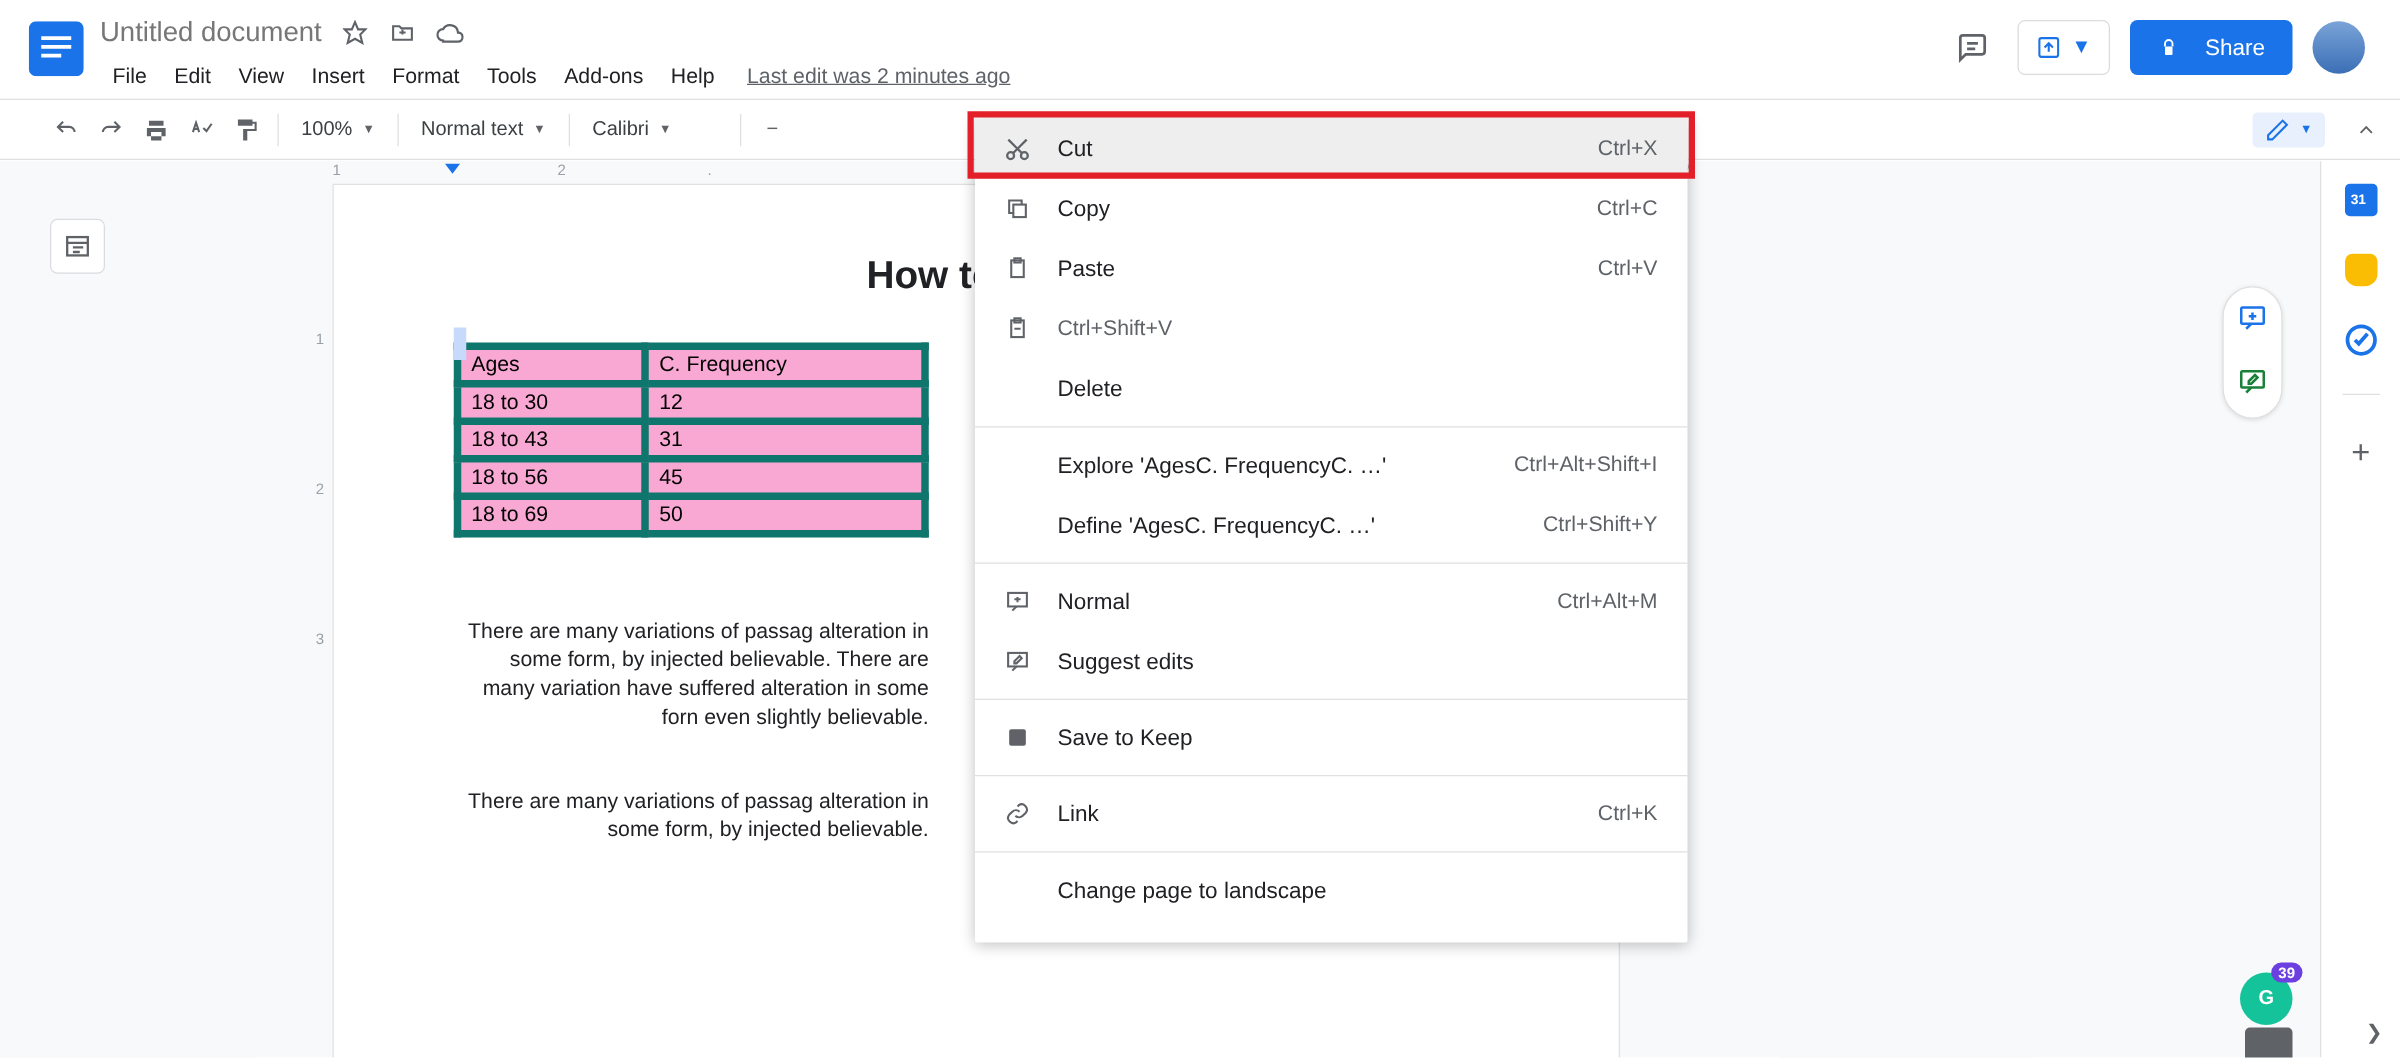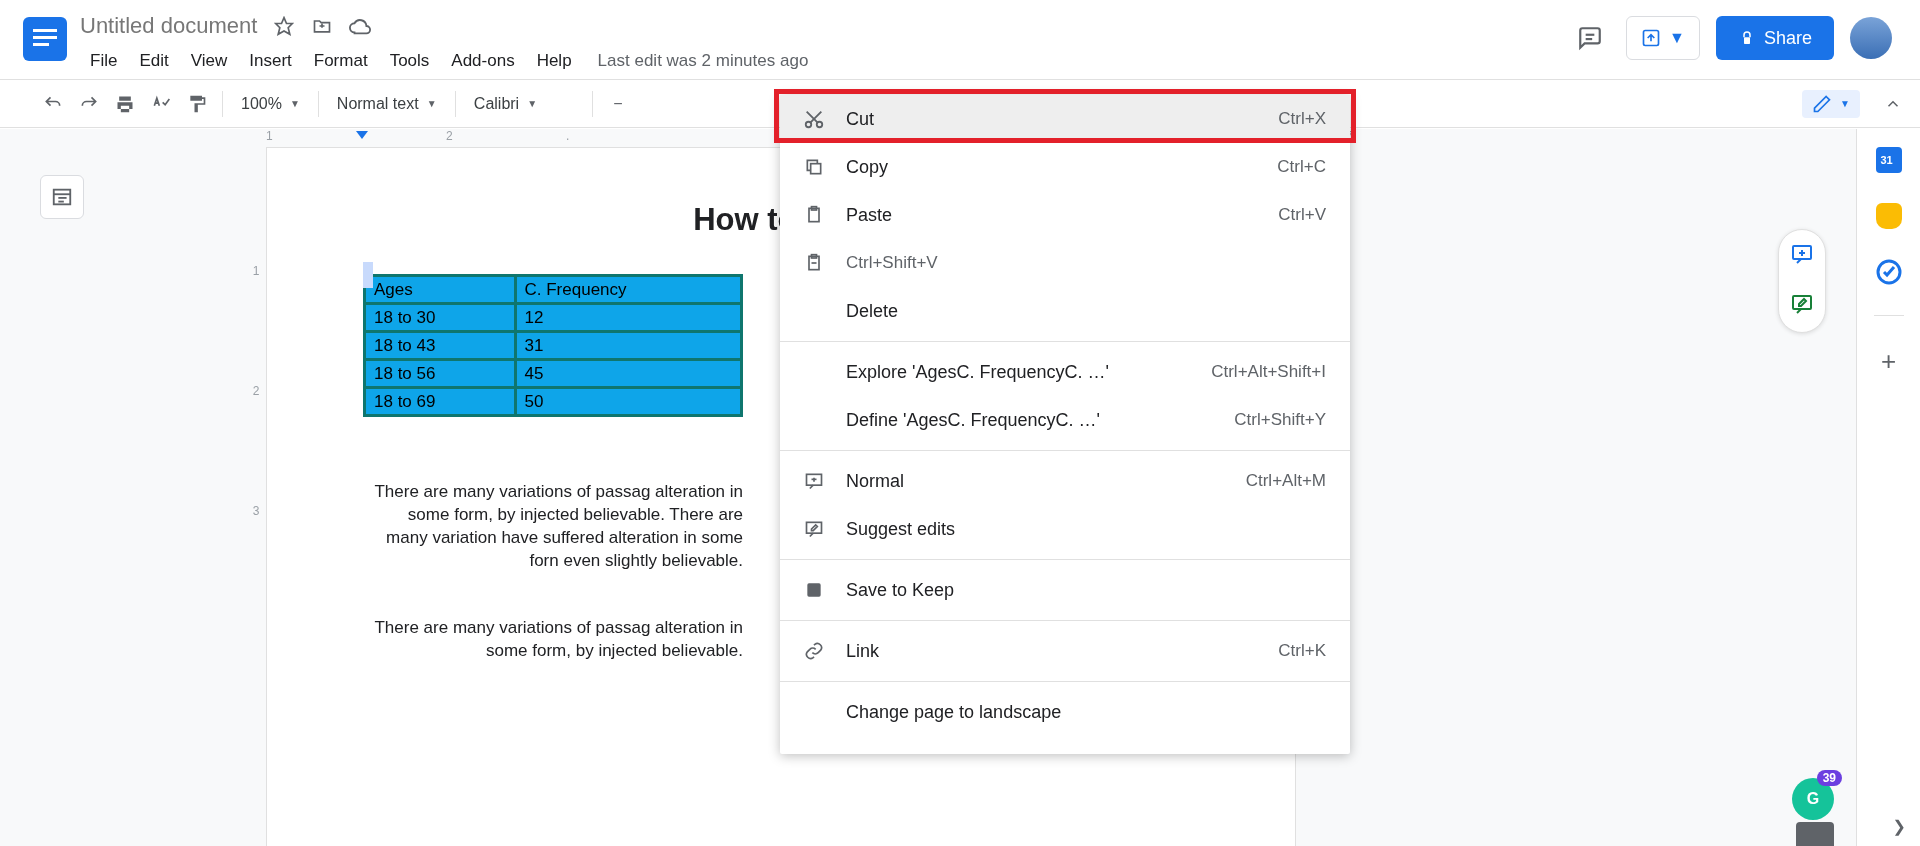--- a/index.html
+++ b/index.html
@@ -8,25 +8,25 @@
 
 .titlebar { height:80px; display:flex; align-items:flex-start; padding:8px 0 0 0; border-bottom:1px solid #e0e0e0; }
 .docs-logo { width:54px; height:54px; margin:4px 8px 0 18px; display:flex; align-items:center; justify-content:center; }
 .docs-logo svg { width:44px; height:44px; }
 .title-col { flex:1; display:flex; flex-direction:column; }
 .title-row { display:flex; align-items:center; gap:16px; height:36px; }
 .doc-title { font-size:22px; color:#777; }
 .title-icon { color:#5f6368; width:22px; height:22px; display:flex; align-items:center; justify-content:center; }
 .menubar { display:flex; gap:2px; height:34px; align-items:center; }
 .menu-item { padding:4px 10px; font-size:17px; color:#202124; border-radius:4px; cursor:pointer; }
-.last-edit { margin-left:14px; font-size:17px; color:#5f6368; }
+.last-edit { margin-left:14px; font-size:17px; color:#5f6368; text-decoration:underline; }
 .titlebar-right { display:flex; align-items:center; gap:16px; padding-right:28px; margin-top:8px; }
 .comments-hist { width:40px; height:40px; display:flex; align-items:center; justify-content:center; color:#5f6368; }
 .present-btn { border:1px solid #dadce0; border-radius:6px; height:44px; padding:0 14px; display:flex; align-items:center; gap:8px; color:#1a73e8; }
-.share-btn { background:#1a73e8; color:#fff; border-radius:6px; height:44px; padding:0 22px; display:flex; align-items:center; gap:8px; font-size:18px; font-weight:500; }
+.share-btn { background:#1a73e8; color:#fff; border-radius:6px; height:44px; padding:0 22px; display:flex; align-items:center; gap:20px; font-size:18px; font-weight:500; }
 .avatar { width:42px; height:42px; border-radius:50%; background:linear-gradient(#7aa3d8,#3b6fb5); }
 
 
 .toolbar { height:48px; border-bottom:1px solid #e0e0e0; display:flex; align-items:center; padding:0 10px 0 36px; gap:2px; color:#5f6368; }
 .tbtn { width:34px; height:34px; display:flex; align-items:center; justify-content:center; border-radius:4px; }
 .tsep { width:1px; height:26px; background:#e0e0e0; margin:0 6px; }
 .tsel { padding:0 10px; height:34px; display:flex; align-items:center; gap:8px; font-size:16px; color:#3c4043; }
 .tsel .caret { font-size:10px; color:#5f6368; }
 .tsel.wide { min-width:120px; }
 .edit-mode { margin-left:auto; background:#e8f0fe; border-radius:4px; padding:4px 10px; display:flex; align-items:center; gap:8px; color:#1a73e8; }
@@ -37,21 +37,21 @@
 .left-gutter { width:84px; position:relative; }
 .outline-btn { position:absolute; top:46px; left:40px; width:44px; height:44px; border:1px solid #dadce0; border-radius:6px; display:flex; align-items:center; justify-content:center; background:#fff; color:#5f6368; }
 .vruler { position:absolute; left:246px; top:15px; bottom:0; width:20px; font-size:12px; color:#9aa0a6; }
 .vruler div { position:absolute; width:20px; text-align:center; }
 .hruler { position:absolute; top:0; left:266px; height:18px; right:0; font-size:12px; color:#9aa0a6; }
 .hruler span { position:absolute; top:0; }
 .hruler .indent { position:absolute; top:2px; width:0; height:0; border-left:6px solid transparent; border-right:6px solid transparent; border-top:8px solid #1a73e8; }
 .canvas { position:absolute; left:266px; top:18px; width:1030px; background:#fff; border:1px solid #e0e0e0; bottom:-200px; padding:54px 96px 0 96px; }
 .doc-h1 { font-size:31px; color:#202124; text-align:center; margin-bottom:36px; }
 .tbl { border-collapse:collapse; width:380px; }
-.tbl td { border:3px solid #0f766e; padding:2px 8px; font-size:17px; background:#0ea5e9; height:28px; }
+.tbl td { border:6px solid #0f766e; padding:2px 8px; font-size:17px; background:#f9a8d4; height:28px; }
 .para { font-size:17px; color:#202124; line-height:1.35; margin-top:64px; max-width:380px;text-align:right; }
 .sel-col { position:absolute; left:96px; top:114px; width:10px; height:26px; background:#c8dafc; }
 
 
 .float-col { position:absolute; right:30px; top:100px; width:48px; background:#fff; border:1px solid #e0e0e0; border-radius:24px; box-shadow:0 1px 4px rgba(0,0,0,.12); display:flex; flex-direction:column; align-items:center; padding:12px 0; gap:22px; }
 
 
 .sidepanel { position:absolute; right:0; top:129px; width:64px; bottom:0; border-left:1px solid #e0e0e0; background:#fff; display:flex; flex-direction:column; align-items:center; padding-top:18px; gap:30px; }
 .side-ic { width:26px; height:26px; border-radius:4px; }
 

